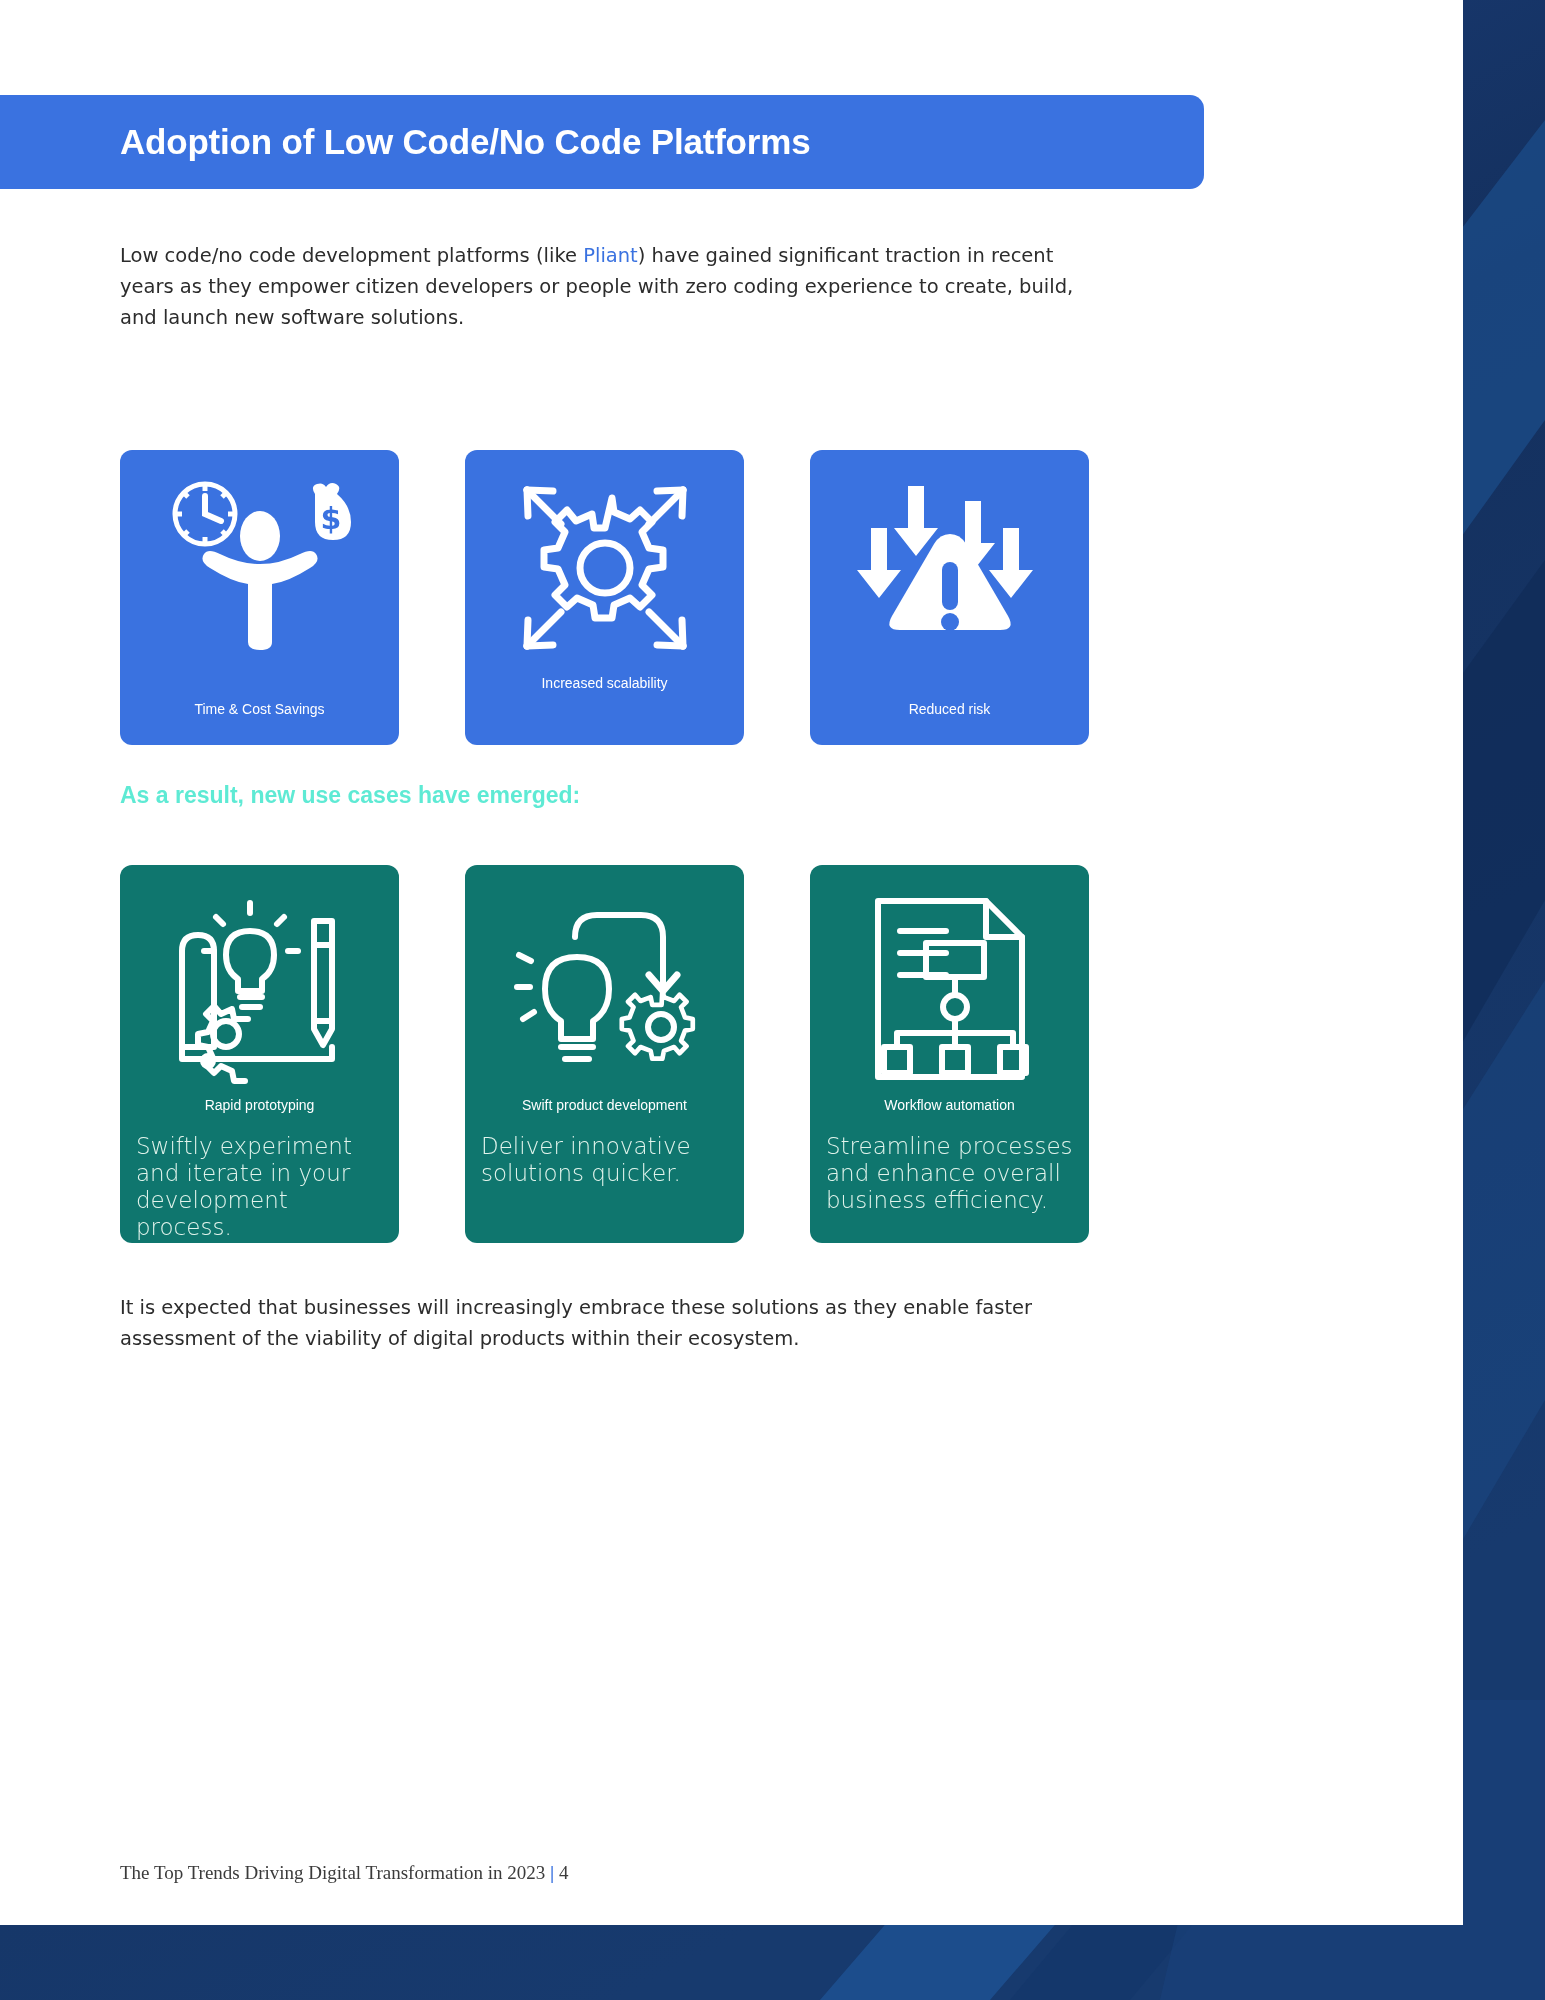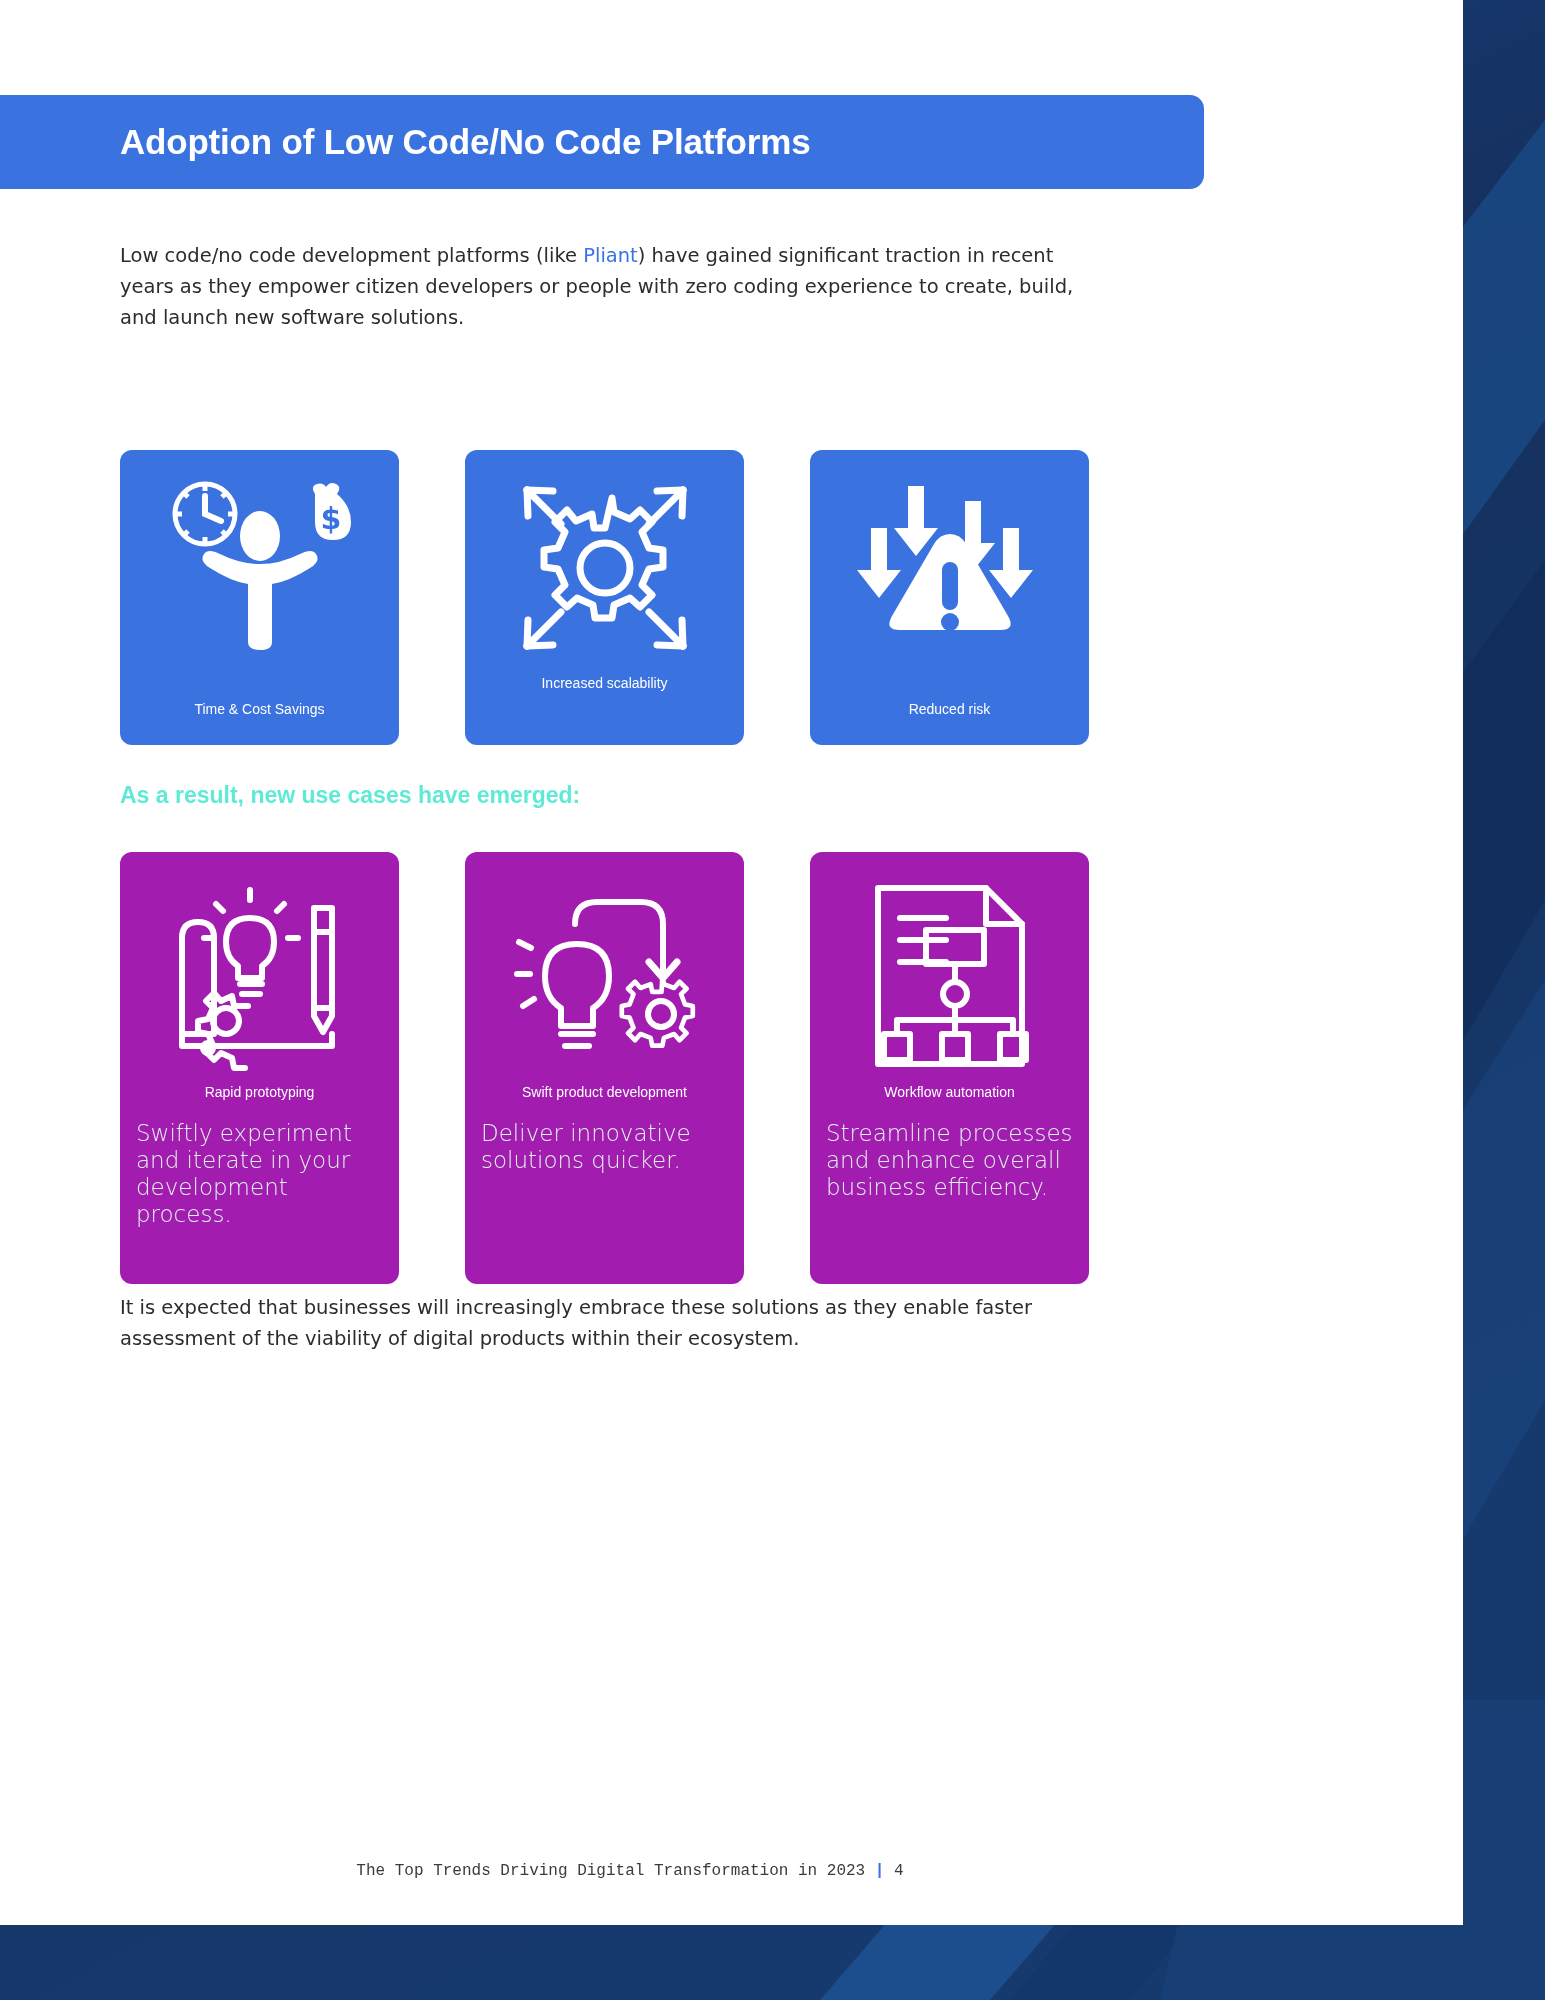--- a/index.html
+++ b/index.html
@@ -117,23 +117,24 @@
 
   .card .card-title {
     color: #ffffff;
     font-weight: normal;
     font-size: 14px;
     text-align: left;
     line-height: 27px;
   }
 
   .card.green {
-    background: #a21caf;
-    height: 432px;
+    background: #0f766e;
+    height: 378px;
     padding: 26px 16px 20px;
+    margin-top: 13px;
   }
   .card.green .card-title { margin-top: 6px; }
   .card.green .card-desc {
     color: #e2f4ec;
     font-size: 23px;
     line-height: 27px;
     text-align: left;
     margin-top: 14px;
     font-family: "DejaVu Sans", sans-serif;
     font-weight: 300;
@@ -158,24 +159,24 @@
     width: 970px;
     z-index: 3;
   }
 
   
   #footer {
     position: absolute;
     left: 120px;
     top: 1862px;
     width: 1020px;
-    text-align: center;
-    font-size: 16px;
+    text-align: left;
+    font-size: 19px;
     color: #3b3b3b;
-    font-family: Liberation Mono, monospace;
+    font-family: Liberation Serif, serif;
     z-index: 3;
   }
   #footer .sep { color: #3a72e0; font-weight: bold; }
 </style>
 </head>
 <body>
 
 <svg id="bg-deco" viewBox="0 0 1545 2000" preserveAspectRatio="none">
   <defs>
     <linearGradient id="navyGrad" x1="0" y1="0" x2="0.4" y2="1">

